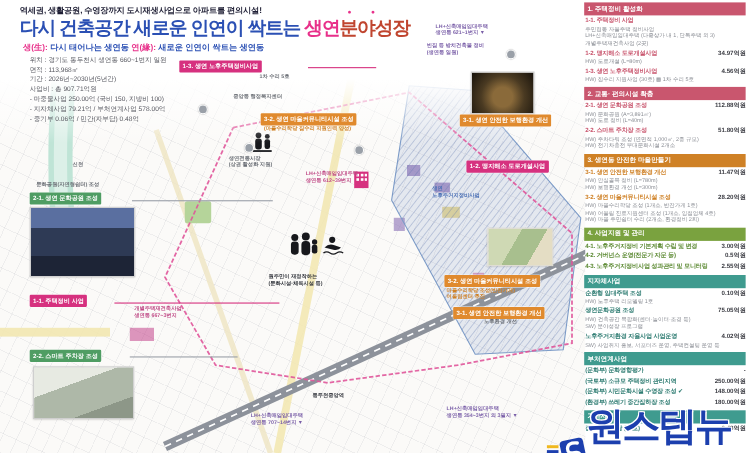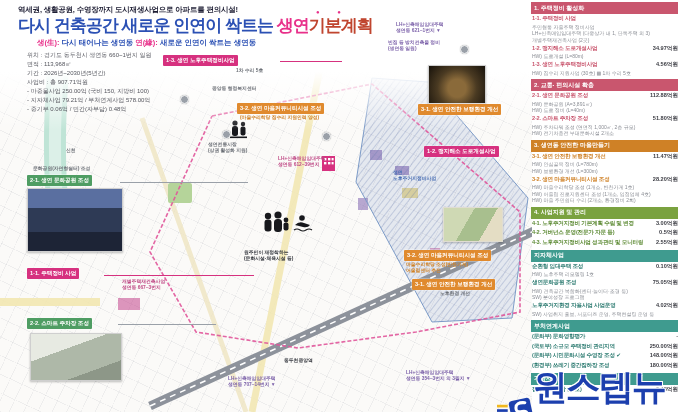--- a/index.html
+++ b/index.html
@@ -12,21 +12,21 @@
       repeating-linear-gradient(115deg, rgba(125,130,145,.10) 0 .8px, transparent .8px 13px),
       repeating-linear-gradient(25deg, rgba(125,130,145,.10) 0 .8px, transparent .8px 17px),
       #fbfaf8;}
   #map-fade{left:0;top:0;width:532px;height:130px;background:linear-gradient(#ffffff 55%,rgba(255,255,255,0));}
   svg{display:block;}
   
   .tagline{left:18px;top:5px;font-size:7.5px;font-weight:bold;color:#1d1d33;letter-spacing:-.2px;}
   .title{left:18px;top:14px;font-size:17px;font-weight:900;letter-spacing:-1px;white-space:nowrap;}
   .title .blue{color:#2b50b4;} .title .pink{color:#e8308a;} .title .red{color:#c0452f;}
   .dots{left:316px;top:9px;font-size:6px;color:#e8308a;letter-spacing:8px;}
-  .subtitle{left:37px;top:38px;font-size:7.5px;font-weight:bold;white-space:nowrap;}
+  .subtitle{left:21px;top:38px;font-size:7.5px;font-weight:bold;white-space:nowrap;}
   .subtitle .pink{color:#e8308a;} .subtitle .blue{color:#2b50b4;}
   .info{left:27px;top:51px;font-size:6px;line-height:1.5;color:#55565e;white-space:pre-line;}
   
   .mlabel{position:absolute;font-size:5.6px;font-weight:bold;color:#fff;padding:1.5px 3px;
           white-space:nowrap;border-radius:1px;box-shadow:0 0 0 .5px rgba(255,255,255,.6);}
   .bg-pink{background:#d6317f;} .bg-orange{background:#e08a2e;} .bg-green{background:#4f9d63;}
   .cap{position:absolute;font-size:4.8px;line-height:1.35;white-space:pre-line;font-weight:bold;}
   .c-gray{color:#6b6f76;} .c-purple{color:#7a5fa8;} .c-pink{color:#c04a86;}
   .c-orange{color:#cf8126;} .c-blue{color:#4a6fb5;} .c-dark{color:#2e3138;}
   .leader{position:absolute;height:1px;}
@@ -186,21 +186,21 @@
   <div class="cap c-dark" style="left:244px;top:250px;">원주민이 재정착하는
 (문화시설·체육시설 등)</div>
   <div class="cap c-gray" style="left:208px;top:142px;">생연전통시장
 (상권 활성화 지원)</div>
   <div class="cap c-dark" style="left:284px;top:358px;">동두천중앙역</div>
   <div class="cap c-gray" style="left:66px;top:148px;">신천</div>
 </div>
 
 <div class="abs tagline">역세권, 생활공원, 수영장까지 도시재생사업으로 아파트를 편의시설!</div>
 <div class="abs dots">● ●</div>
-<div class="abs title"><span class="blue">다시 건축공간 새로운 인연이 싹트는 </span><span class="pink">생연</span><span class="red">기본계획</span></div>
+<div class="abs title"><span class="blue">다시 건축공간 새로운 인연이 싹트는 </span><span class="pink">생연</span><span class="red">분야성장</span></div>
 <div class="abs subtitle"><span class="pink">생(生):</span><span class="blue"> 다시 태어나는 생연동   </span><span class="pink">연(緣):</span><span class="blue"> 새로운 인연이 싹트는 생연동</span></div>
 <div class="abs info">위치 : 경기도 동두천시 생연동 660~1번지 일원
 면적 : 113,968㎡
 기간 : 2026년~2030년(5년간)
 사업비 : 총 907.71억원
 - 마중물사업 250.00억 (국비 150, 지방비 100)
 - 지자체사업 79.21억 / 부처연계사업 578.00억
 - 중기부 0.06억 / 민간(자부담) 0.48억</div>
 
 <div id="panel" class="abs">

